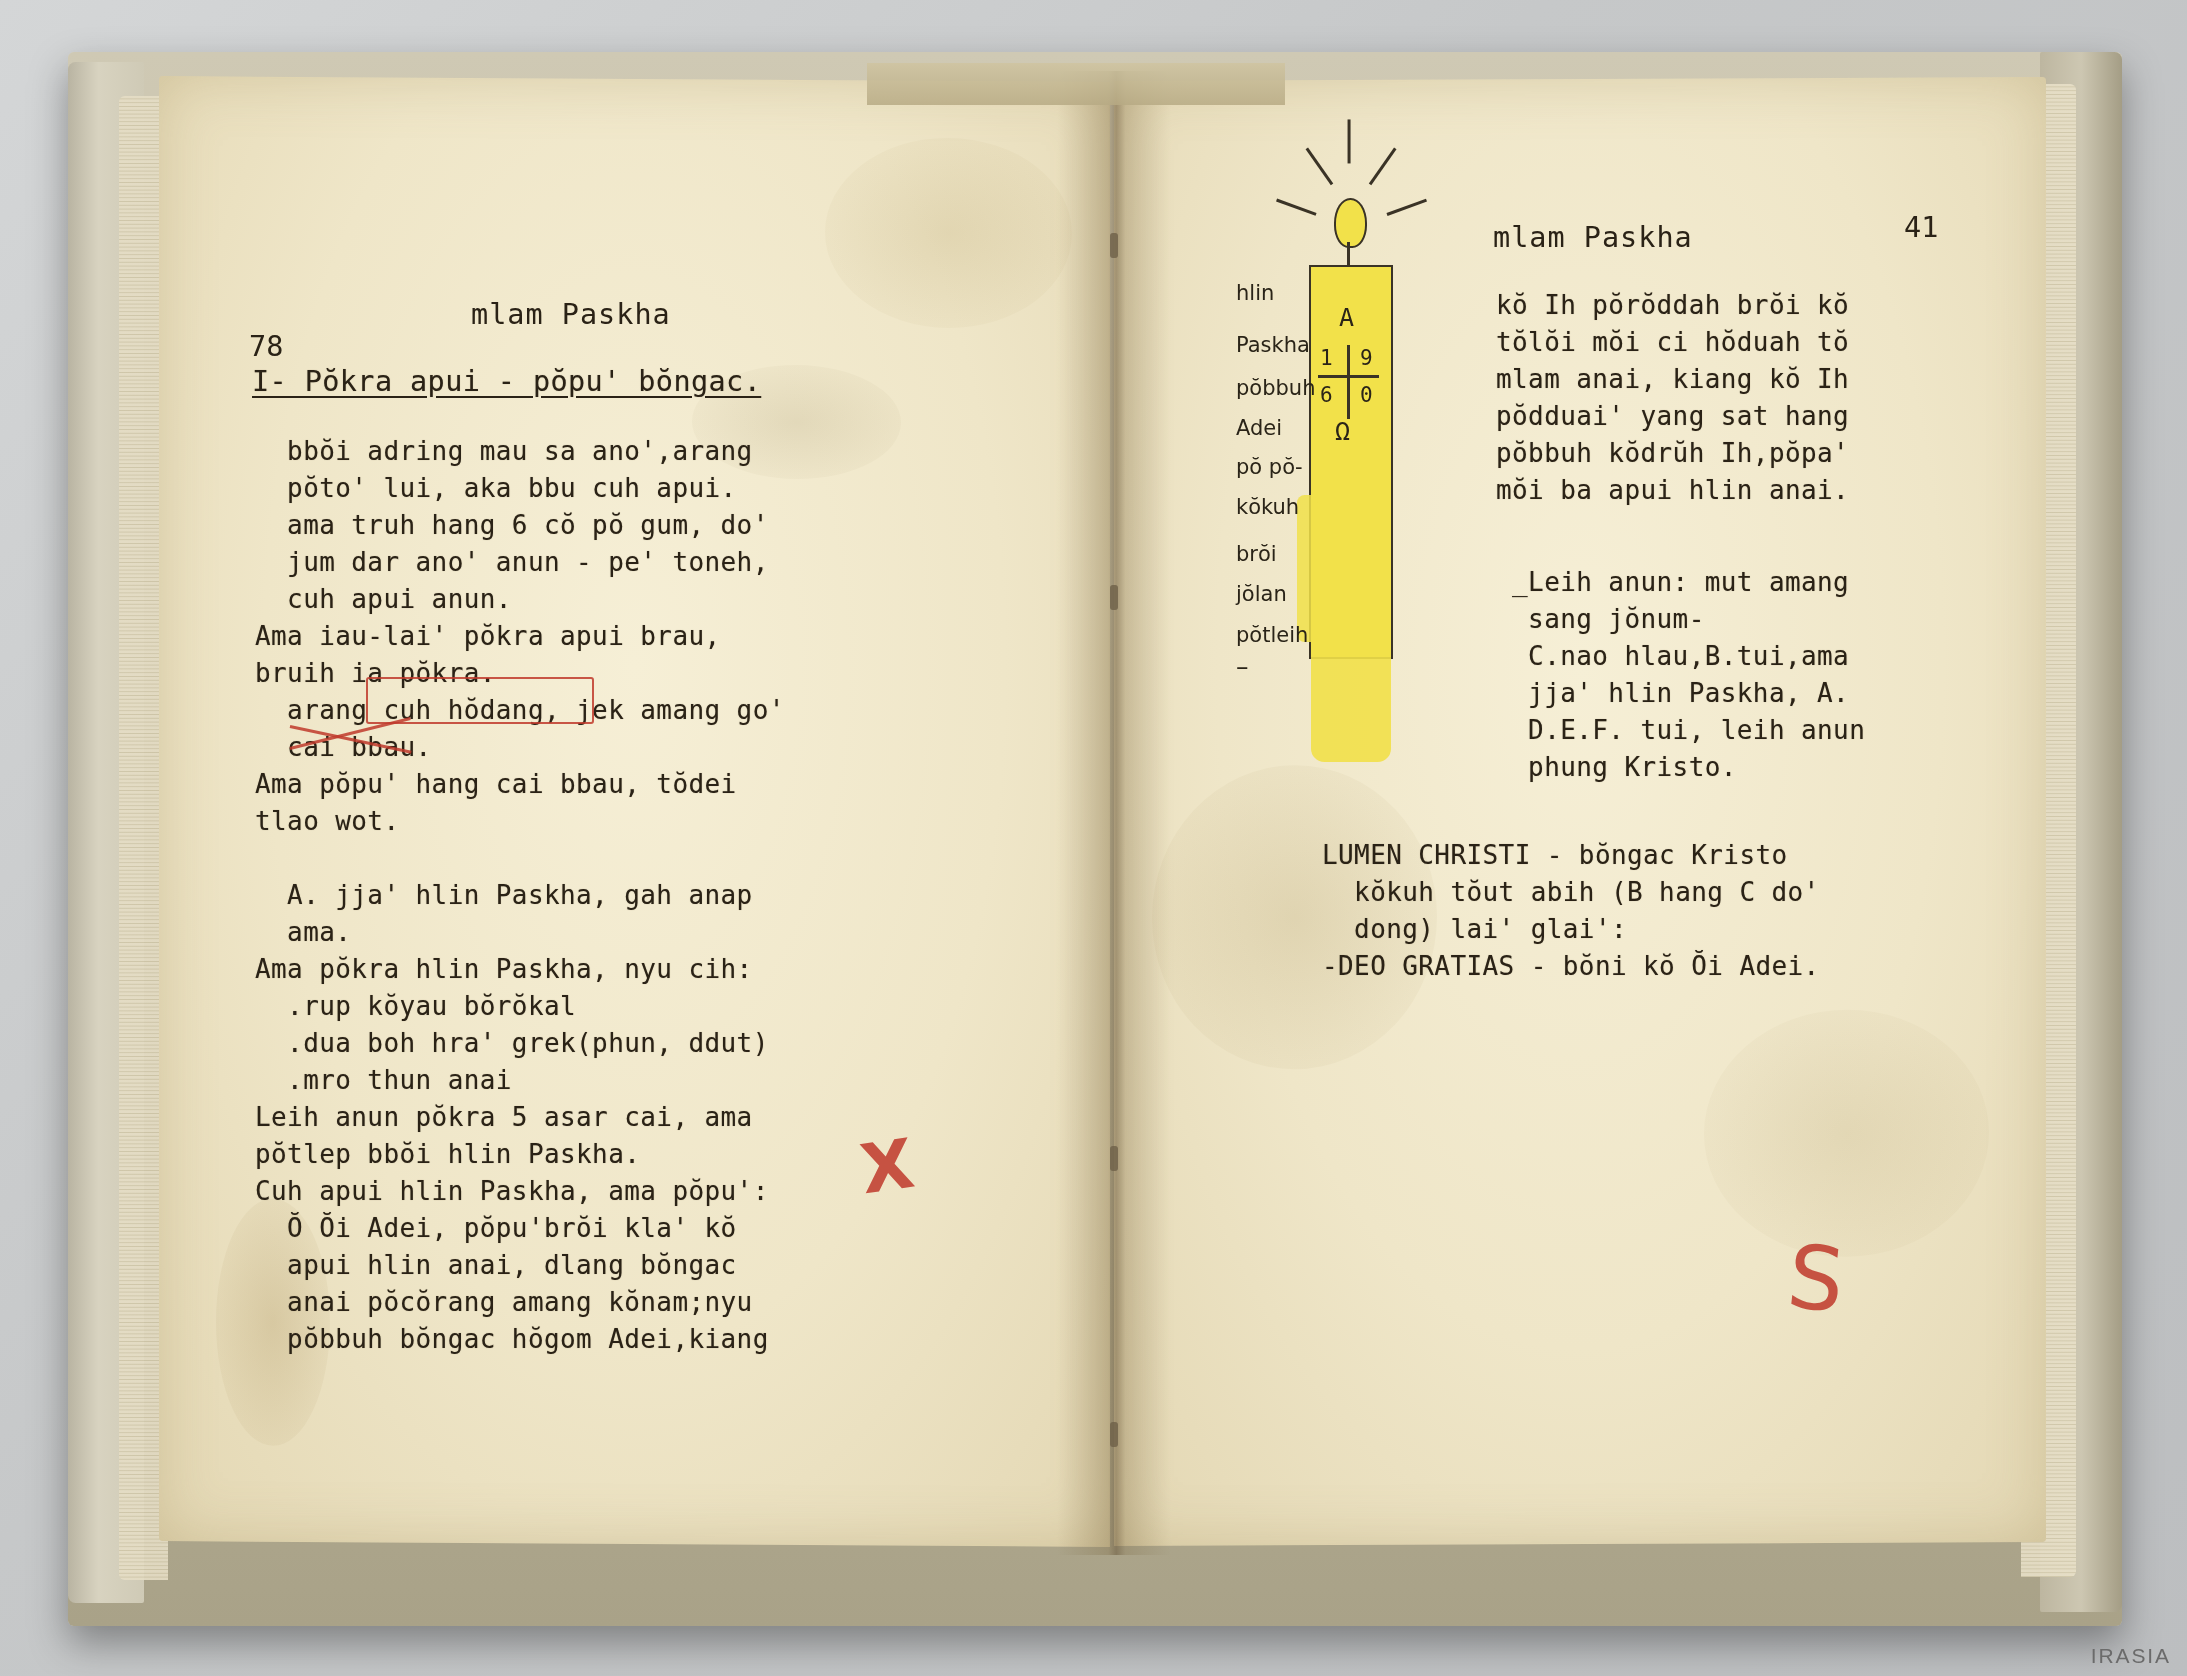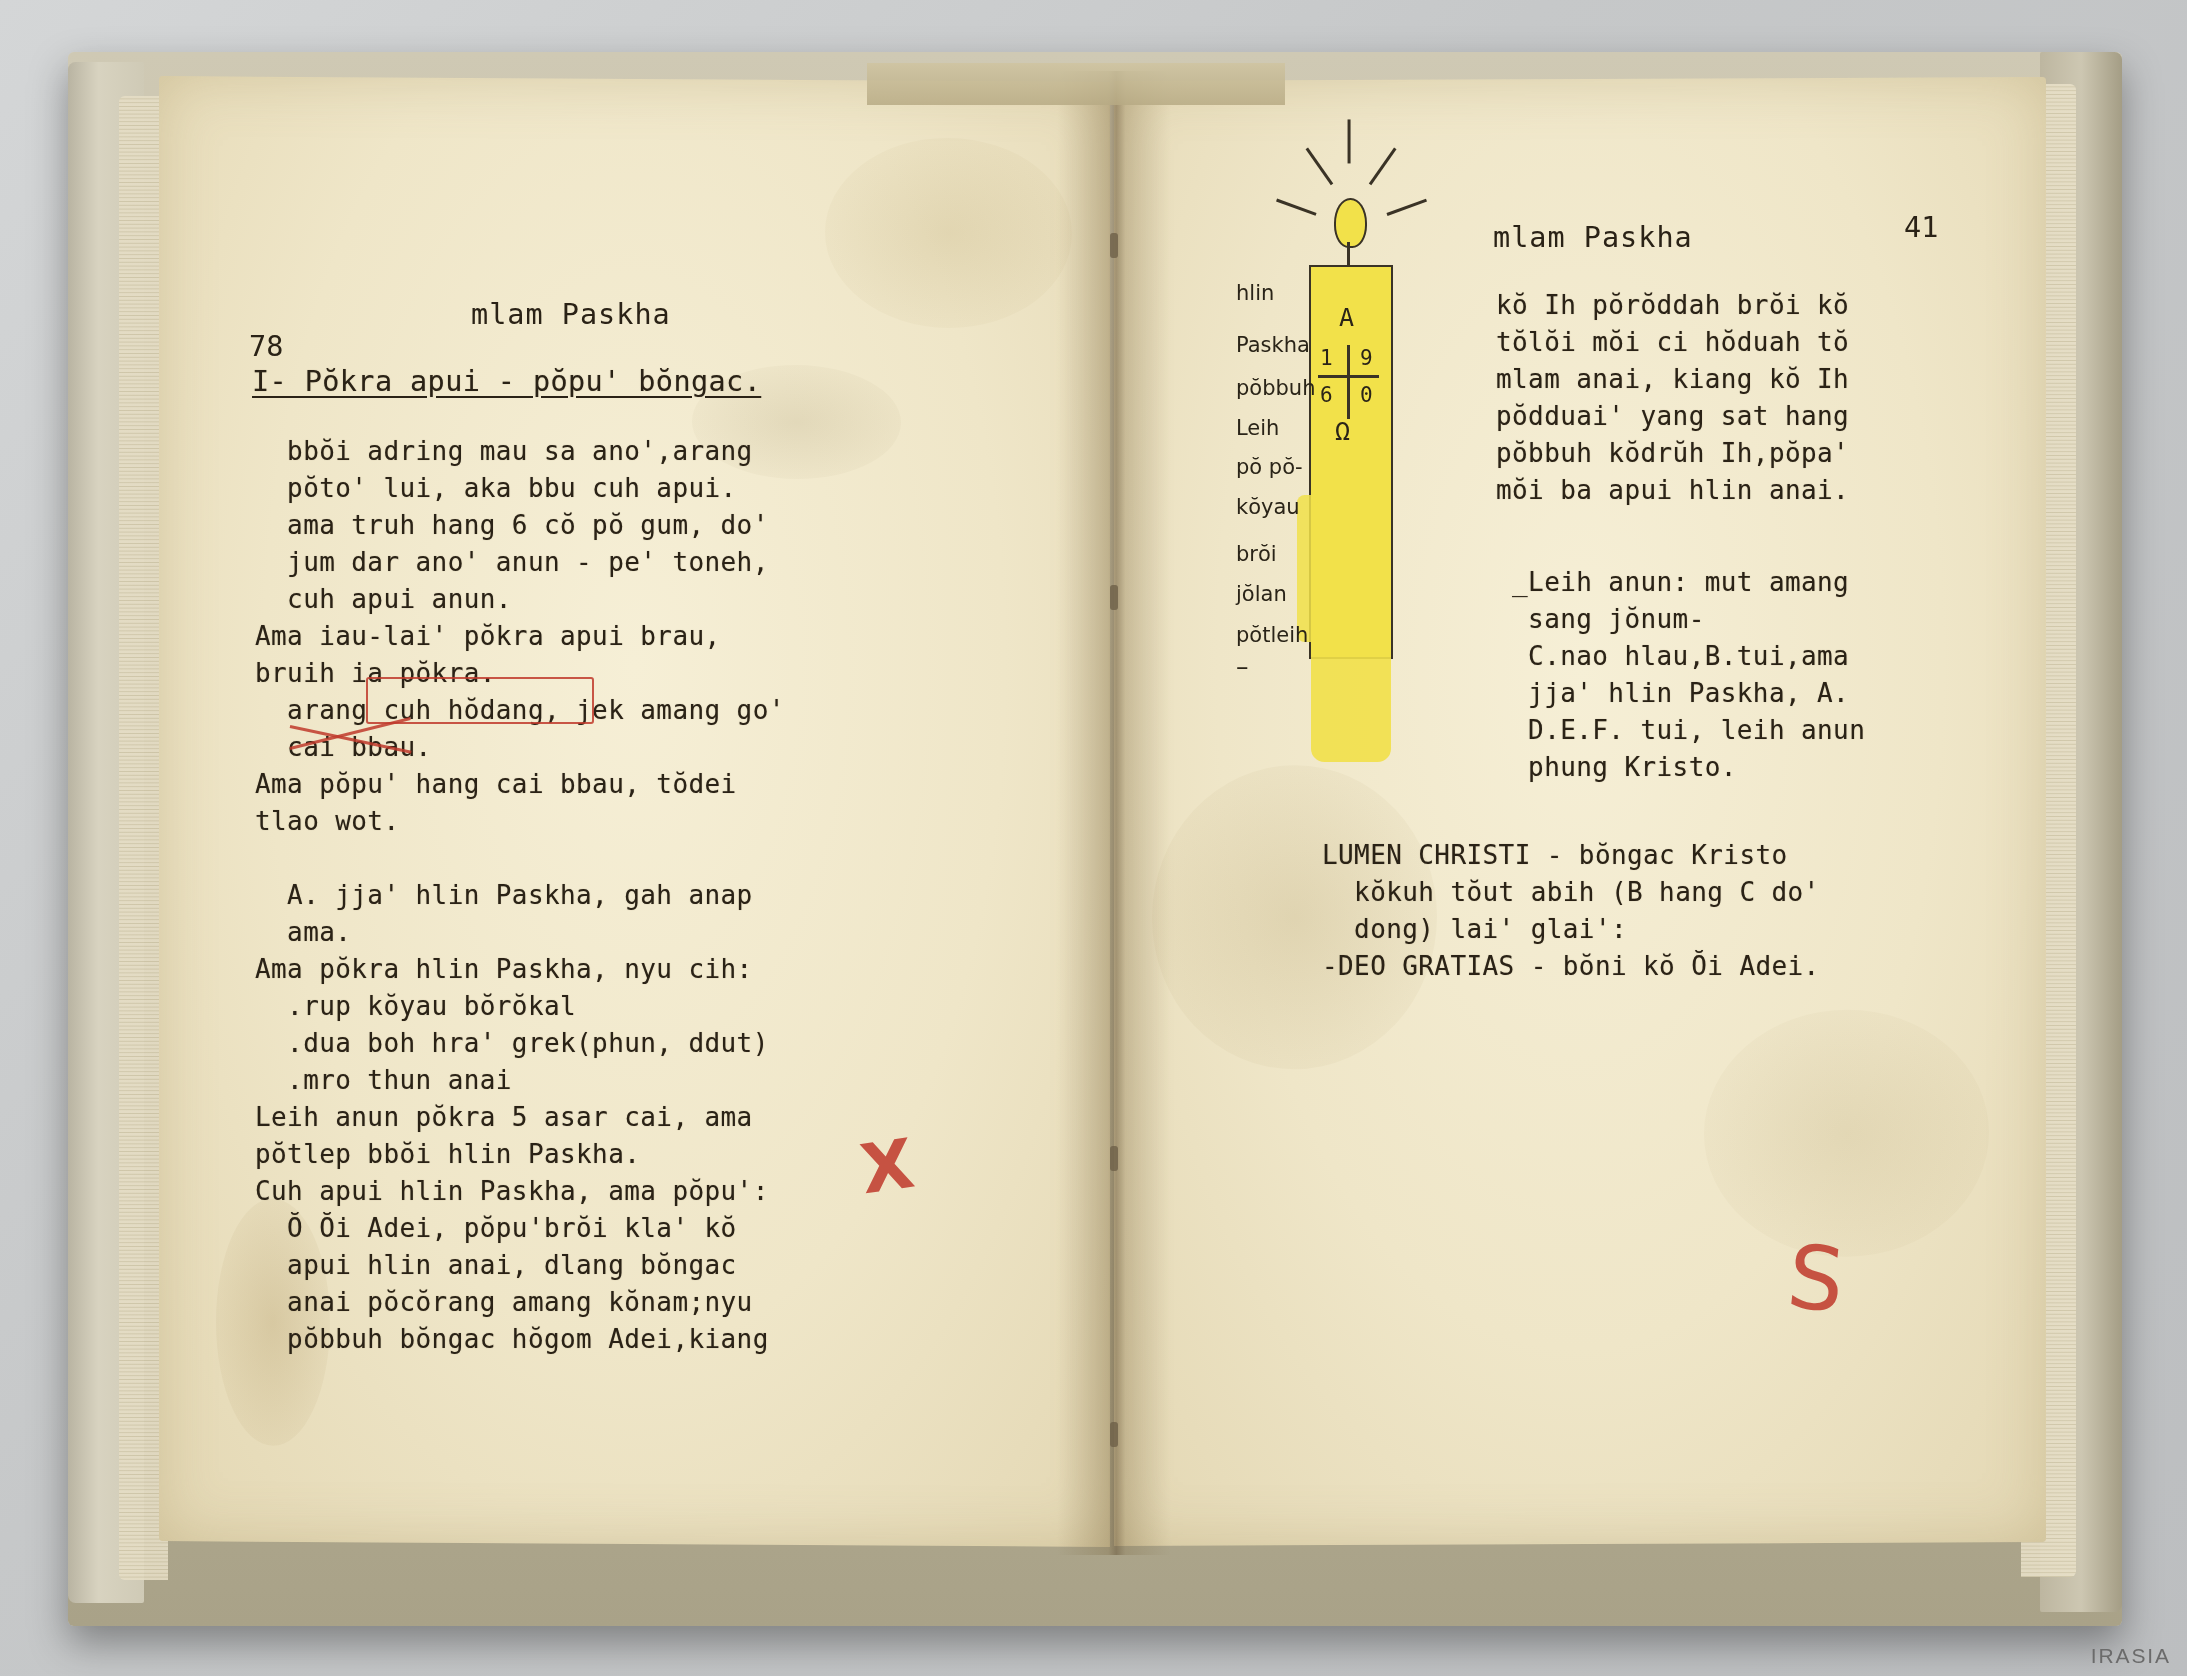--- a/index.html
+++ b/index.html
@@ -353,23 +353,23 @@
     <div class="candle-label" style="left:133px; top:165px; font-size:21px;">9</div>
     <div class="candle-label" style="left:93px; top:202px; font-size:21px;">6</div>
     <div class="candle-label" style="left:133px; top:202px; font-size:21px;">0</div>
     <div class="candle-label" style="left:108px; top:236px; font-size:25px;">Ω</div>
   </div>
 
   <div id="margin-notes">
       <div class="hand" style="left: 1236px; top: 281px;">hlin</div>
       <div class="hand" style="left: 1236px; top: 333px;">Paskha</div>
       <div class="hand" style="left: 1236px; top: 376px;">pŏbbuh</div>
-      <div class="hand" style="left: 1236px; top: 416px;">Leih</div>
+      <div class="hand" style="left: 1236px; top: 416px;">Adei</div>
       <div class="hand" style="left: 1236px; top: 455px;">pŏ pŏ-</div>
-      <div class="hand" style="left: 1236px; top: 495px;">kŏyau</div>
+      <div class="hand" style="left: 1236px; top: 495px;">kŏkuh</div>
       <div class="hand" style="left: 1236px; top: 542px;">brŏi</div>
       <div class="hand" style="left: 1236px; top: 582px;">jŏlan</div>
       <div class="hand" style="left: 1236px; top: 623px;">pŏtleih</div>
     </div>
   <div class="hand" style="left:1236px; top:652px; font-size:25px;">–</div>
 
   <div class="watermark">IRASIA</div>
 </div>
 
 

